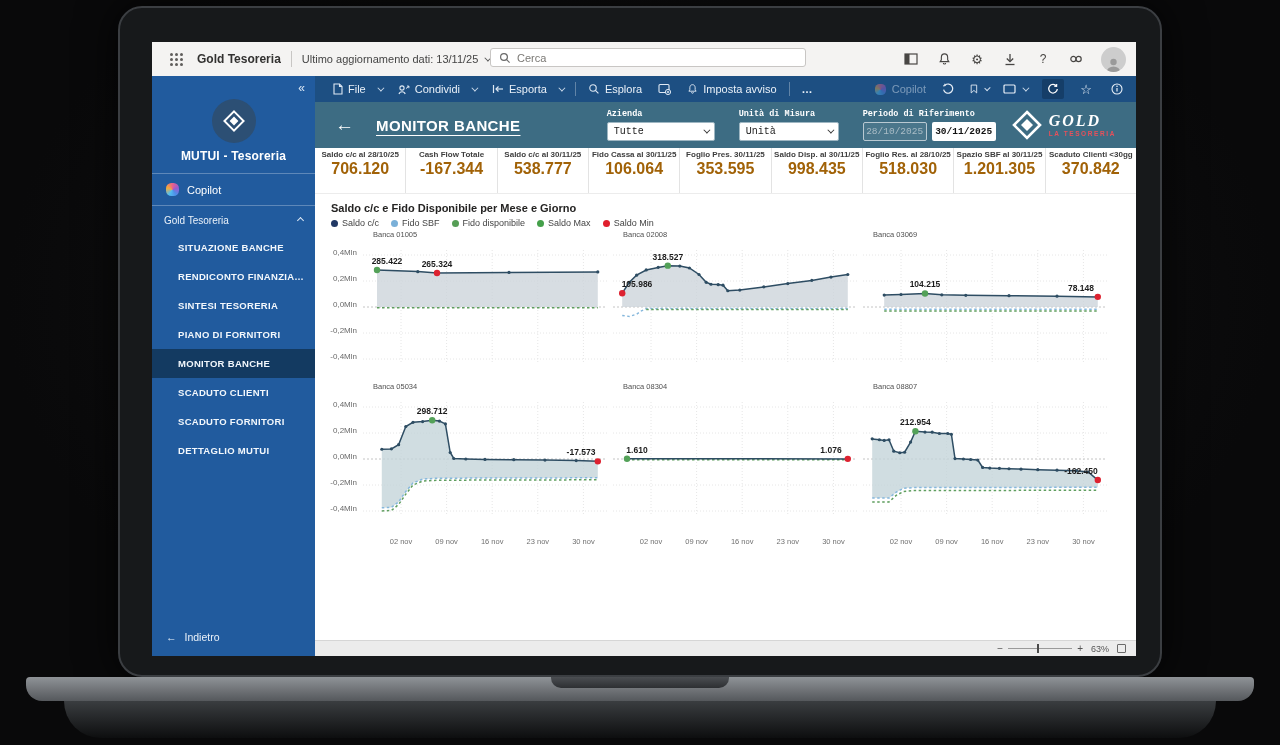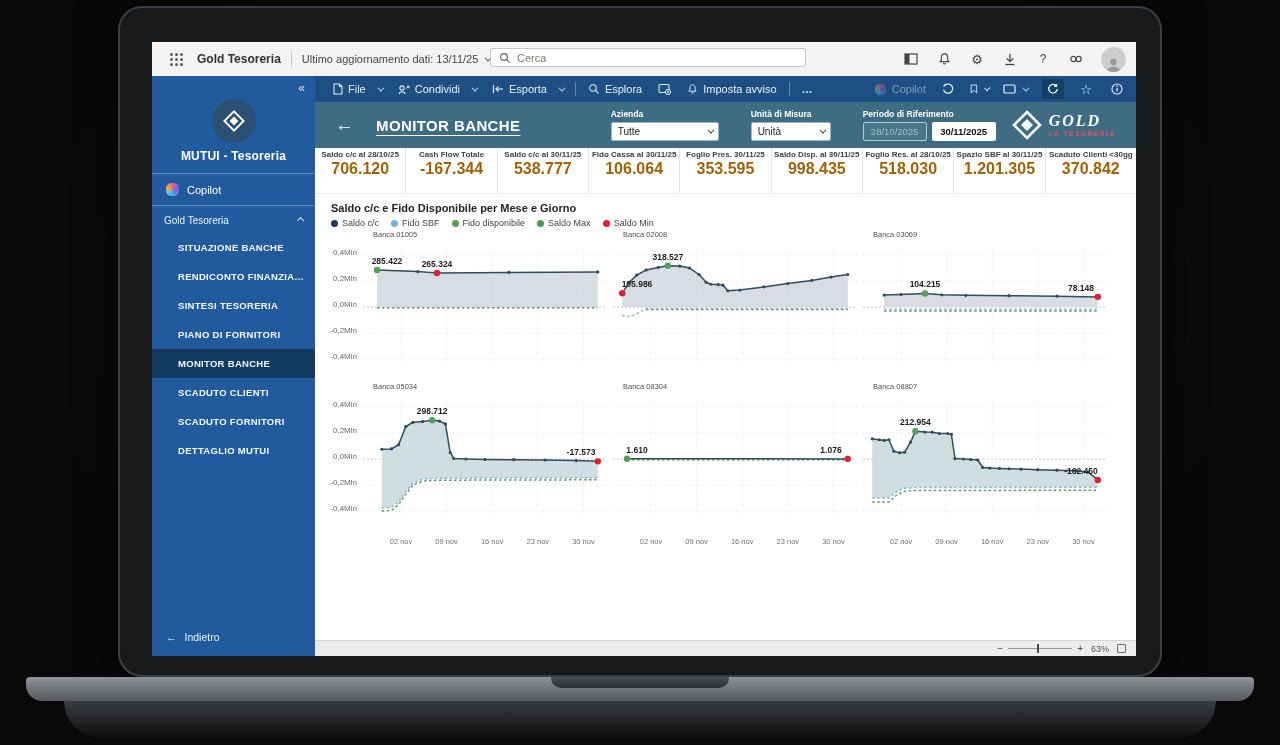--- a/index.html
+++ b/index.html
@@ -69,21 +69,21 @@
   .mb-sep { width:1px; height:14px; background:rgba(255,255,255,.3); margin:0 4px; }
   .mb-right { margin-left:auto; display:flex; align-items:center; gap:13px; }
   .mb-copilot { display:flex; align-items:center; gap:6px; opacity:.45; font-size:11px; }
   .mb-ic { display:flex; align-items:center; justify-content:center; width:18px; height:18px; font-size:12px; color:#e9f0f8; }
   .mb-refresh { background:#153e68; border-radius:2px; width:22px; height:20px; }
 
   .report-header { height:46px; background:#3d6c83; display:flex; align-items:center; padding:0 14px; flex-shrink:0; }
   .back-arrow { color:#fff; font-size:19px; font-weight:300; margin:0 22px 0 6px; }
   .rh-title { color:#fff; font-size:15px; font-weight:700; letter-spacing:.4px;
     text-decoration:underline; text-underline-offset:4px; }
-  .filters { margin-left:auto; display:flex; align-items:flex-start; gap:32px; }
+  .filters { margin-left:auto; display:flex; align-items:flex-start; gap:24px;font-family:Liberation Mono, monospace; }
   .fgroup { display:flex; flex-direction:column; }
   .flabel { font-size:8.5px; font-weight:700; color:#fff; margin-bottom:3px; }
   .fselect { height:19px; background:#fff; border:1px solid #9eb6c2; border-radius:2px;
     display:flex; align-items:center; justify-content:space-between; padding:0 6px; font-size:10px; color:#222; }
   .fselect .chev { border-color:#333; margin-left:8px; transform:rotate(45deg) translateY(-2px); }
   .dates { display:flex; gap:5px; }
   .datebox { height:19px; width:64px; border-radius:2px; font-size:9.5px; display:flex; align-items:center; justify-content:center; }
   .datebox.dim { border:1px solid #b9c9d2; color:#a9bcc6; background:rgba(255,255,255,.07); }
   .datebox.lit { background:#fff; color:#111; font-weight:700; }
   .gold-logo { display:flex; align-items:center; gap:7px; margin:0 6px 0 16px; }
@@ -329,21 +329,21 @@
             <div class="filters">
               <div class="fgroup">
                 <span class="flabel">Azienda</span>
                 <div class="fselect" style="width:108px">
                   <span>Tutte</span>
                   <span class="chev"></span>
                 </div>
               </div>
               <div class="fgroup">
                 <span class="flabel">Unità di Misura</span>
-                <div class="fselect" style="width:80px">
+                <div class="fselect" style="width:100px">
                   <span>Unità</span>
                   <span class="chev"></span>
                 </div>
               </div>
               <div class="fgroup">
                 <span class="flabel">Periodo di Riferimento</span>
                 <div class="dates">
                   <span class="datebox dim">28/10/2025</span>
                   <span class="datebox lit">30/11/2025</span>
                 </div>

